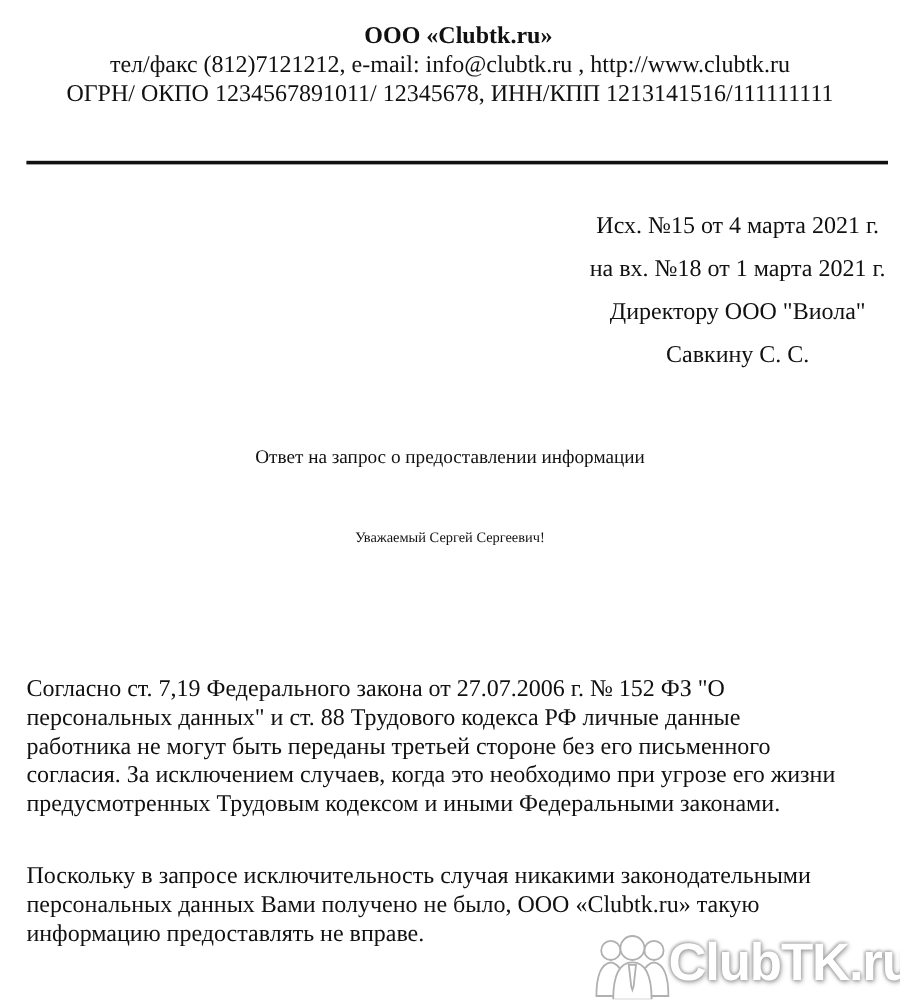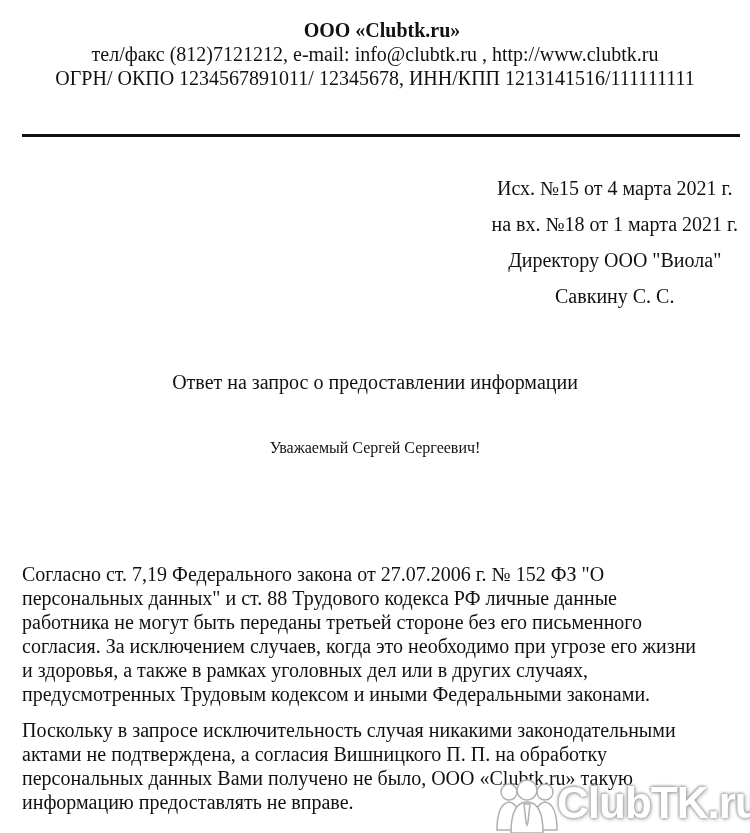--- a/index.html
+++ b/index.html
@@ -19,25 +19,25 @@
       position: absolute; left: 22px; top: 134px; width: 718px; height: 3px;
       background: #111111;
     }
     .refs {
       position: absolute; right: 12px; top: 176px; text-align: center;
       font-size: 20px;
     }
     .refs div { height: 36px; line-height: 24px; white-space: nowrap; }
     .title {
       position: absolute; left: 0; width: 750px; top: 370px;
-      text-align: center; font-size: 20px; line-height: 24px;
+      text-align: center; font-size: 16px; line-height: 24px;
     }
     .greeting {
       position: absolute; left: 0; width: 750px; top: 436px;
-      text-align: center; font-size: 16px; line-height: 24px;
+      text-align: center; font-size: 12px; line-height: 24px;
     }
     .para {
       position: absolute; left: 22px; width: 720px;
       font-size: 20px; line-height: 24px;
     }
     .para div { white-space: nowrap; }
     .p1 { top: 474px; }
     .p2 { top: 562px; }
     .p3 { top: 718px; }
     .watermark {
@@ -76,27 +76,25 @@
   <div class="title">Ответ на запрос о предоставлении информации</div>
 
   <div class="greeting">Уважаемый Сергей Сергеевич!</div>
 
 
   <div class="para p2">
     <div>Согласно ст. 7,19 Федерального закона от 27.07.2006 г. № 152 ФЗ "О</div>
     <div>персональных данных" и ст. 88 Трудового кодекса РФ личные данные</div>
     <div>работника не могут быть переданы третьей стороне без его письменного</div>
     <div>согласия. За исключением случаев, когда это необходимо при угрозе его жизни</div>
-    <div>и здоровья, а также в рамках уголовных дел или в других случаях,</div>
     <div>предусмотренных Трудовым кодексом и иными Федеральными законами.</div>
   </div>
 
   <div class="para p3">
     <div>Поскольку в запросе исключительность случая никакими законодательными</div>
-    <div>актами не подтверждена, а согласия Вишницкого П. П. на обработку</div>
     <div>персональных данных Вами получено не было, ООО «Clubtk.ru» такую</div>
     <div>информацию предоставлять не вправе.</div>
   </div>
 
   <div class="watermark">
     <svg class="wm-icon" viewBox="0 0 64 55">
       <g fill="#ffffff" stroke="#b0b0b0" stroke-width="1.5">
         <circle cx="14" cy="14" r="8"></circle>
         <path d="M2 52 Q2 26 14 24 Q26 26 26 52 Z"></path>
         <circle cx="50" cy="14" r="8"></circle>

